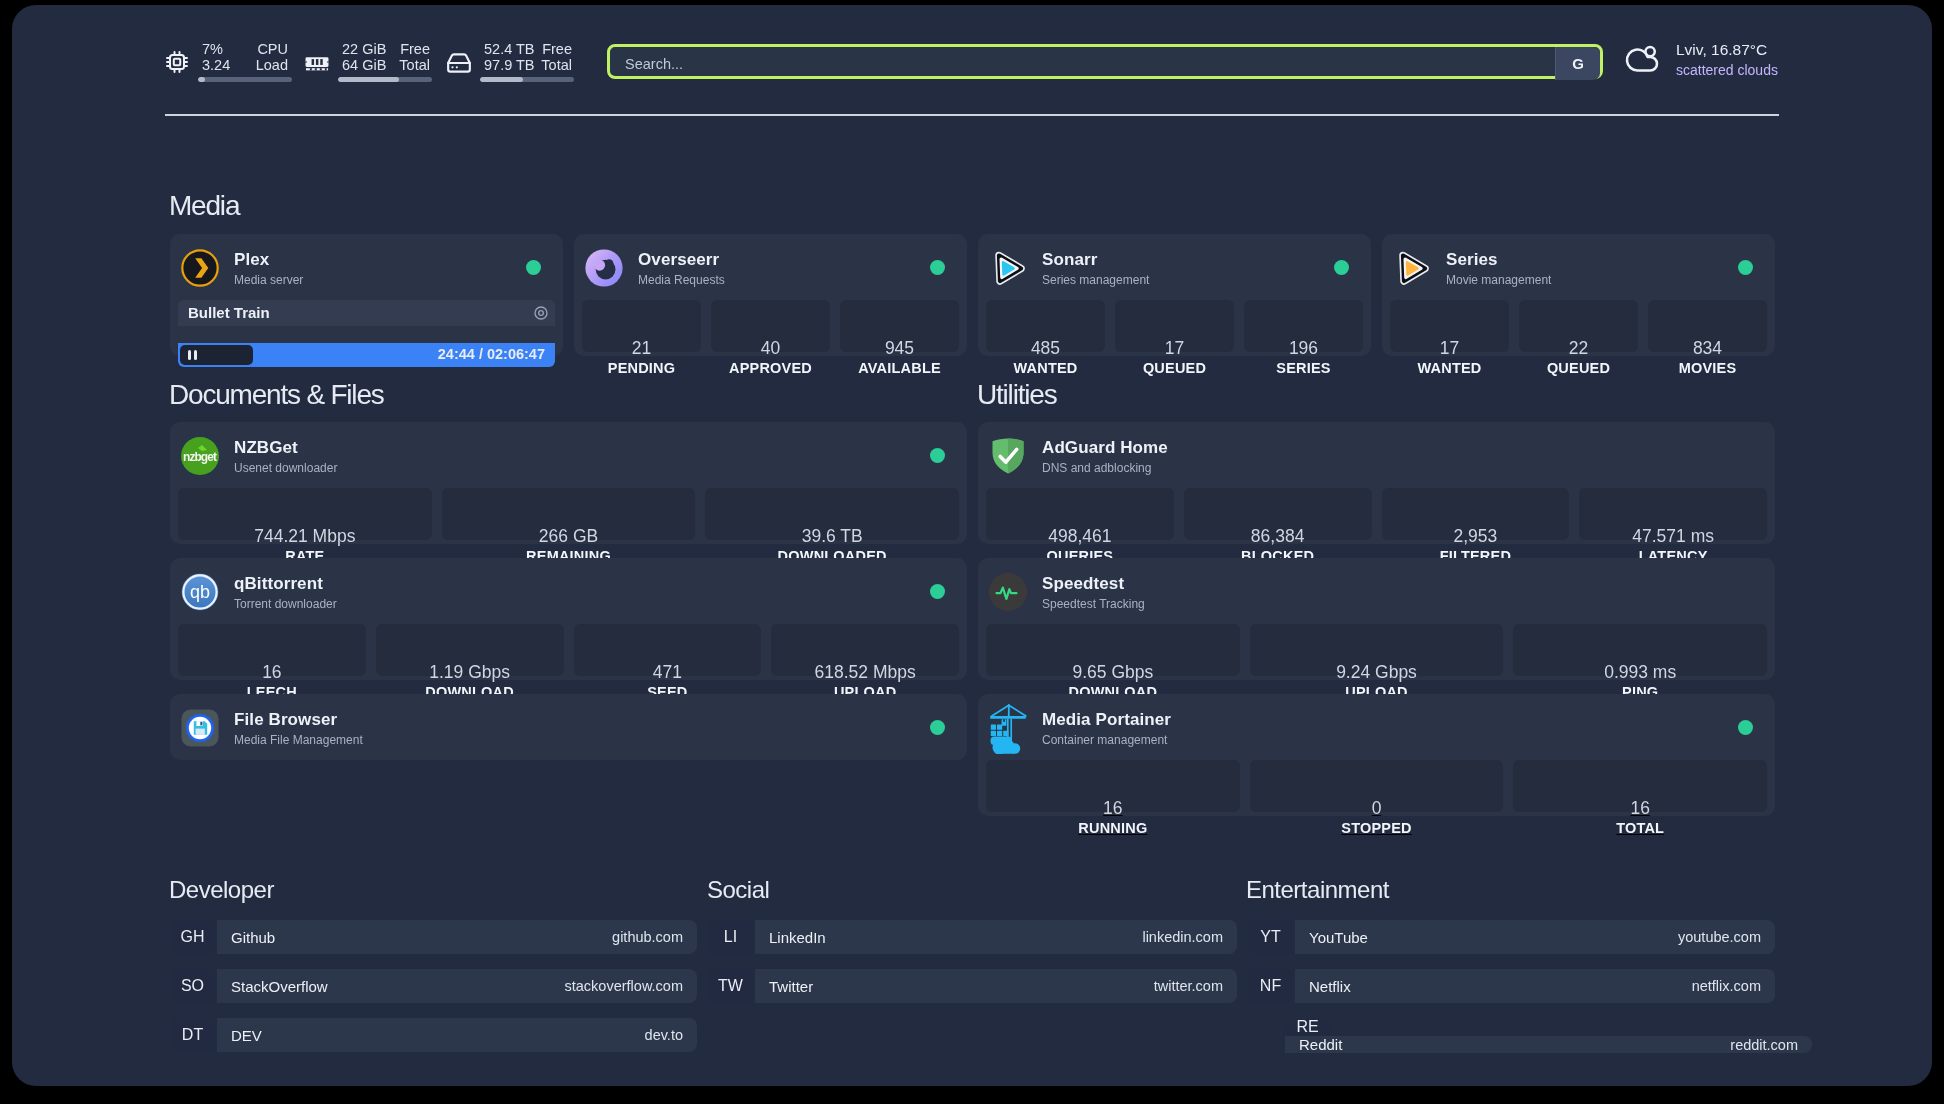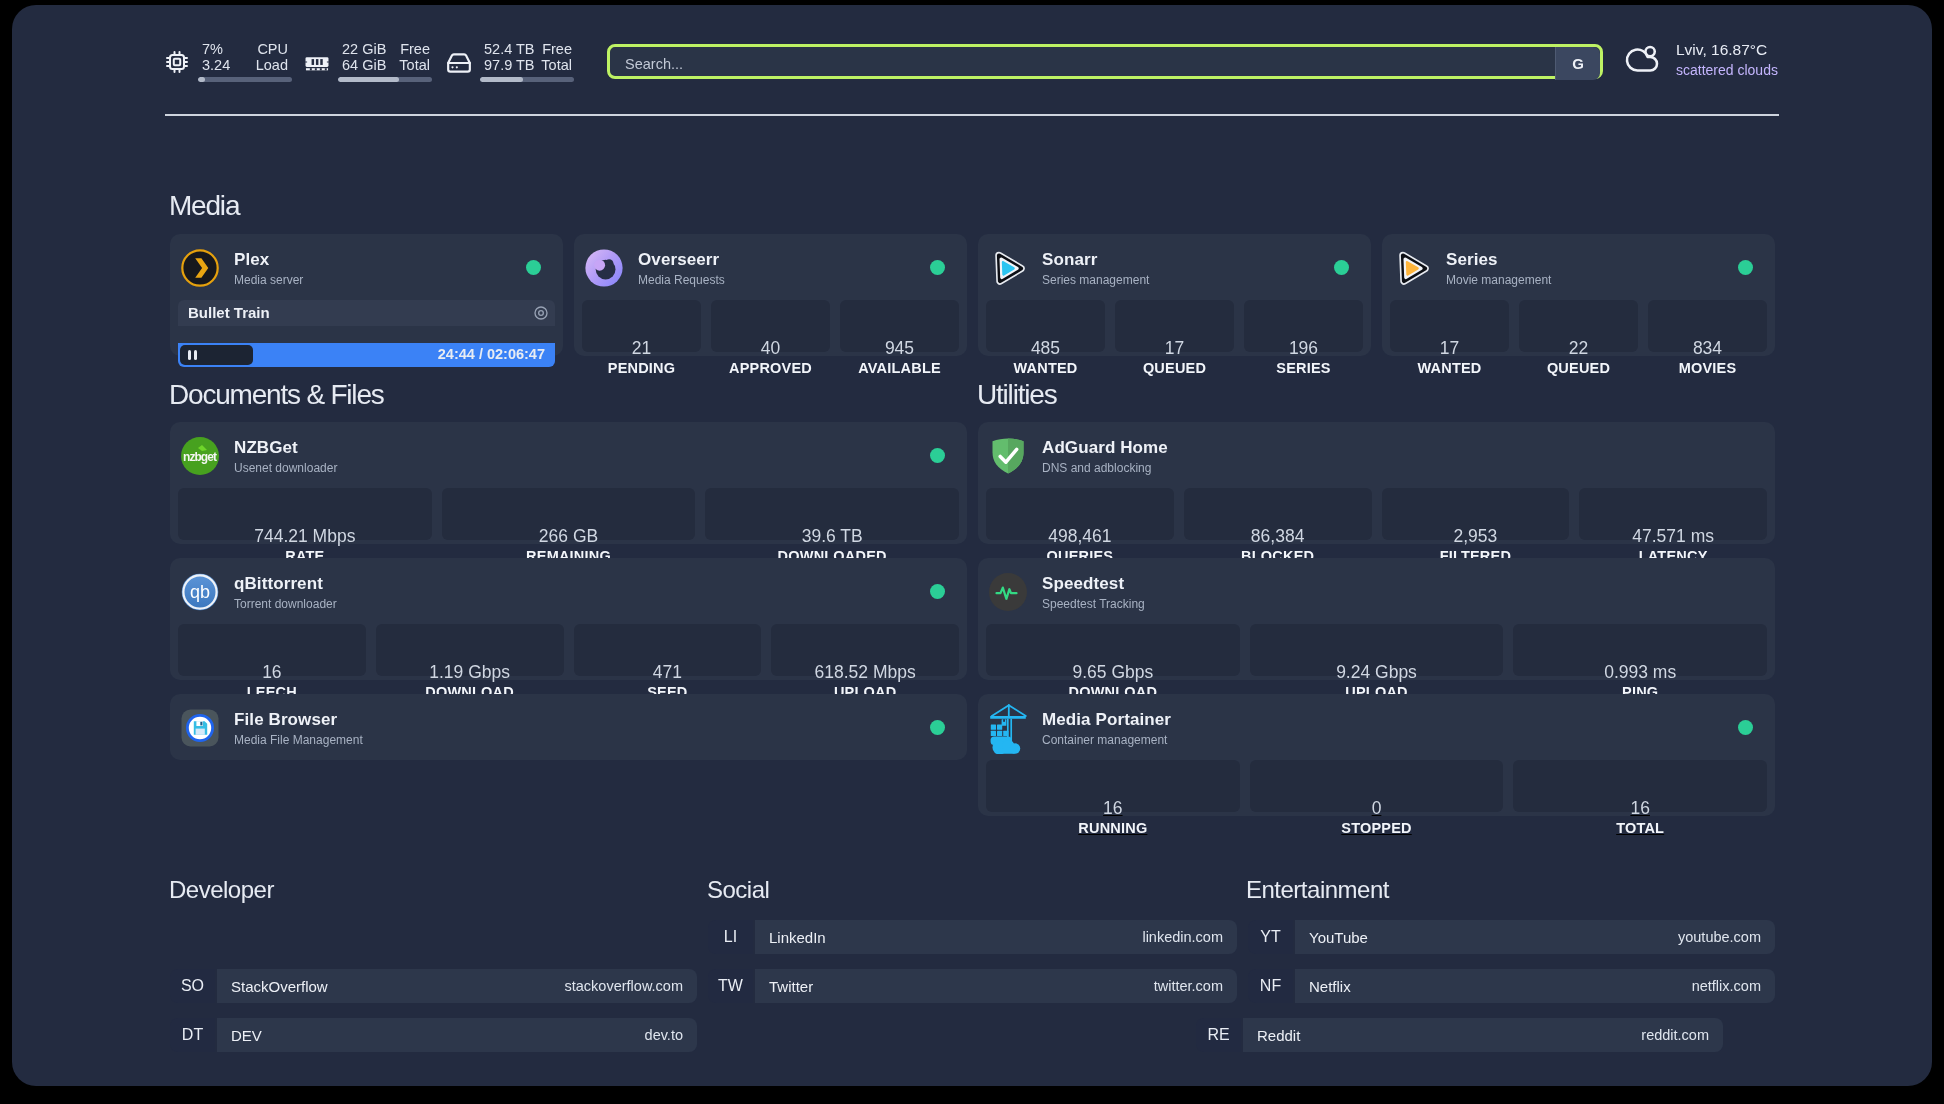--- a/index.html
+++ b/index.html
@@ -440,20 +440,27 @@
           <div class="snum">16</div>
           <div class="slab">TOTAL</div>
         </div>
     </div>
   </div>
 
   <div class="h2" style="left:157px; top:870px;">Developer</div>
   <div class="h2" style="left:695px; top:870px;">Social</div>
   <div class="h2" style="left:1234px; top:870px;">Entertainment</div>
 
+  <div class="bmrow" style="left:158px; top:915px; width:527px;">
+      <div class="bmabbr">GH</div>
+      <div class="bmmain">
+        <span class="bmname">Github</span>
+        <span class="bmurl">github.com</span>
+      </div>
+    </div>
   <div class="bmrow" style="left:158px; top:964px; width:527px;">
       <div class="bmabbr">SO</div>
       <div class="bmmain">
         <span class="bmname">StackOverflow</span>
         <span class="bmurl">stackoverflow.com</span>
       </div>
     </div>
   <div class="bmrow" style="left:158px; top:1013px; width:527px;">
       <div class="bmabbr">DT</div>
       <div class="bmmain">
@@ -484,21 +491,21 @@
         <span class="bmurl">youtube.com</span>
       </div>
     </div>
   <div class="bmrow" style="left:1236px; top:964px; width:527px;">
       <div class="bmabbr">NF</div>
       <div class="bmmain">
         <span class="bmname">Netflix</span>
         <span class="bmurl">netflix.com</span>
       </div>
     </div>
-  <div class="bmrow" style="left:1184px; top:1013px; width:527px;">
+  <div class="bmrow" style="left:1273px; top:1013px; width:527px;flex-direction:column;">
       <div class="bmabbr">RE</div>
       <div class="bmmain">
         <span class="bmname">Reddit</span>
         <span class="bmurl">reddit.com</span>
       </div>
     </div>
 
 </div>
 
 </body></html>

